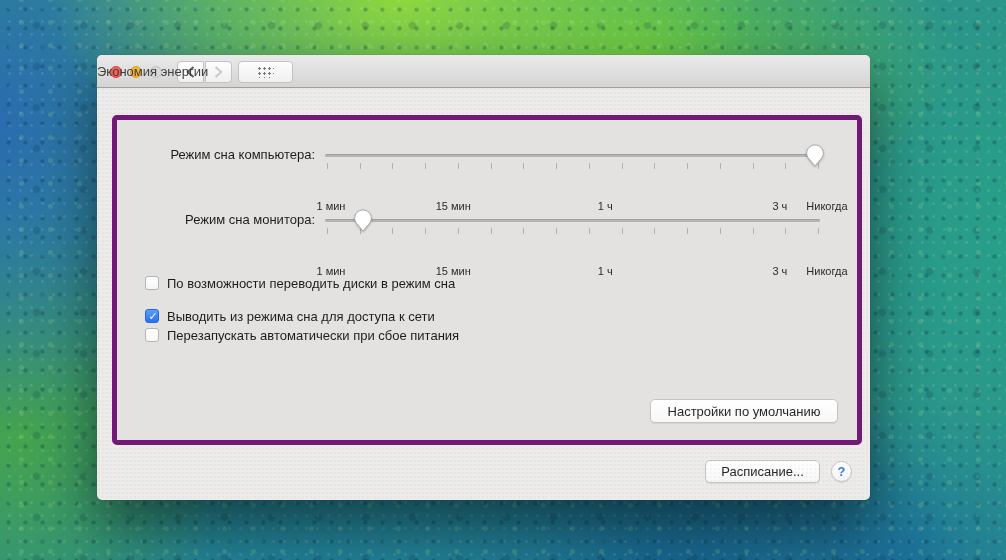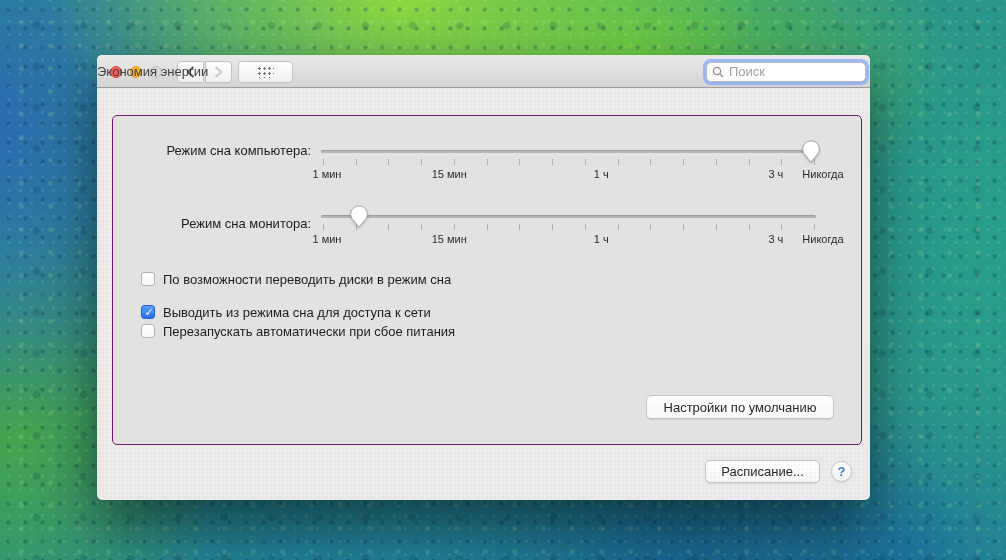--- a/index.html
+++ b/index.html
@@ -64,30 +64,30 @@
 
   .search { position:absolute; left:609px; top:7px; width:160px; height:20px; }
   .search input { width:100%; height:20px; border:1px solid #b9b9b9; border-radius:5px;
     background:#fff; padding:0 6px 1px 22px; font-size:13px; color:#333; outline:none;
     box-shadow:0 0 0 3px rgba(106,158,255,.6); font-family:inherit; }
   .search input::placeholder { color:#a2a2a2; }
   .search .mag { position:absolute; left:6px; top:4px; }
 
   
   .panel { position:absolute; left:15px; top:60px; width:750px; height:330px;
-    background:#e4e2e0; border:1px solid #701a75; border-radius:5px; z-index:2; }
+    background:#e4e2e0; border:5px solid #701a75; border-radius:5px; z-index:2; }
 
   .slabel { position:absolute; left:0; width:198px; text-align:right;
     font-size:13px; color:#1d1d1d; }
   .slider { position:absolute; left:208px; width:495px; height:60px; }
   .track { position:absolute; left:0; right:0; height:3px; border-radius:2px;
     background:#b5b5b5; box-shadow:inset 0 1px 0 rgba(0,0,0,.12); }
   .tick { position:absolute; width:1px; height:6px; background:#b0b0b0; }
   .scale-label { position:absolute; transform:translateX(-50%); font-size:11px;
-    color:#2b2b2b; white-space:nowrap; }
+    color:#2b2b2b; white-space:nowrap;margin-top:28px; }
   .thumb { position:absolute; transform:translateX(-50%); width:19px; height:23px;
     filter:drop-shadow(0 1px 1px rgba(0,0,0,.25)); }
 
   
   .cb-row { position:absolute; left:28px; display:flex; align-items:center; height:16px; }
   .cb-box { width:14px; height:14px; border:1px solid #b4b4b4; border-radius:3px;
     background:linear-gradient(#ffffff,#f6f6f6); margin-right:8px; position:relative;
     flex:0 0 auto; }
   .cb-box.checked { background:linear-gradient(#55a0f8,#2d6fef); border-color:#2a66df; }
   .cb-box.checked::after { content:"✓"; position:absolute; left:0; top:-1px; width:14px;
@@ -128,27 +128,20 @@
         <button class="navbtn fwd">
           <svg width="9" height="12" viewBox="0 0 9 12">
               <polyline points="1.5,1 7.2,6 1.5,11" fill="none" stroke="#c7cacd" stroke-width="2"></polyline>
             </svg>
         </button>
       </div>
       <button class="gridbtn">
         <span class="grid-icon"></span>
       </button>
       <div class="wtitle">Экономия энергии</div>
-      <div class="search">
-        <svg class="mag" width="12" height="12" viewBox="0 0 12 12">
-            <circle cx="5" cy="5" r="3.6" fill="none" stroke="#8e8e8e" stroke-width="1.3"></circle>
-            <line x1="7.8" y1="7.8" x2="11" y2="11" stroke="#8e8e8e" stroke-width="1.3"></line>
-          </svg>
-        <input type="text" placeholder="Поиск" style="">
-      </div>
     </div>
 
     <div class="panel">
 
       <div class="slabel" style="top:27px;">Режим сна компьютера:</div>
       <div class="slider" style="top:0;">
         <div class="track" style="top:34px;"></div>
         <div class="ticks">
             <span class="tick" style="left: 0.4%; top: 43px;"></span>
             <span class="tick" style="left: 7.01333%; top: 43px;"></span>
@@ -174,21 +167,21 @@
             <span class="scale-label" style="left: 91.9%; top: 52px;">3 ч</span>
             <span class="scale-label" style="left: 101.4%; top: 52px;">Никогда</span>
           </div>
         <div class="thumb" style="top: 24px; left: 99%;">
           <svg width="19" height="23" viewBox="0 0 19 23">
               <path d="M9.5,22 L3.3,14.6 C2,13.1 1.2,11.2 1.2,9.3 C1.2,4.7 4.9,1 9.5,1 C14.1,1 17.8,4.7 17.8,9.3 C17.8,11.2 17,13.1 15.7,14.6 Z" fill="#ffffff" stroke="#a9a9a9" stroke-width="1"></path>
             </svg>
         </div>
       </div>
 
-      <div class="slabel" style="top:100px;">Режим сна монитора:</div>
+      <div class="slabel" style="top:92px;">Режим сна монитора:</div>
       <div class="slider" style="top:65px;">
         <div class="track" style="top:34px;"></div>
         <div class="ticks">
             <span class="tick" style="left: 0.4%; top: 43px;"></span>
             <span class="tick" style="left: 7.01333%; top: 43px;"></span>
             <span class="tick" style="left: 13.6267%; top: 43px;"></span>
             <span class="tick" style="left: 20.24%; top: 43px;"></span>
             <span class="tick" style="left: 26.8533%; top: 43px;"></span>
             <span class="tick" style="left: 33.4667%; top: 43px;"></span>
             <span class="tick" style="left: 40.08%; top: 43px;"></span>

